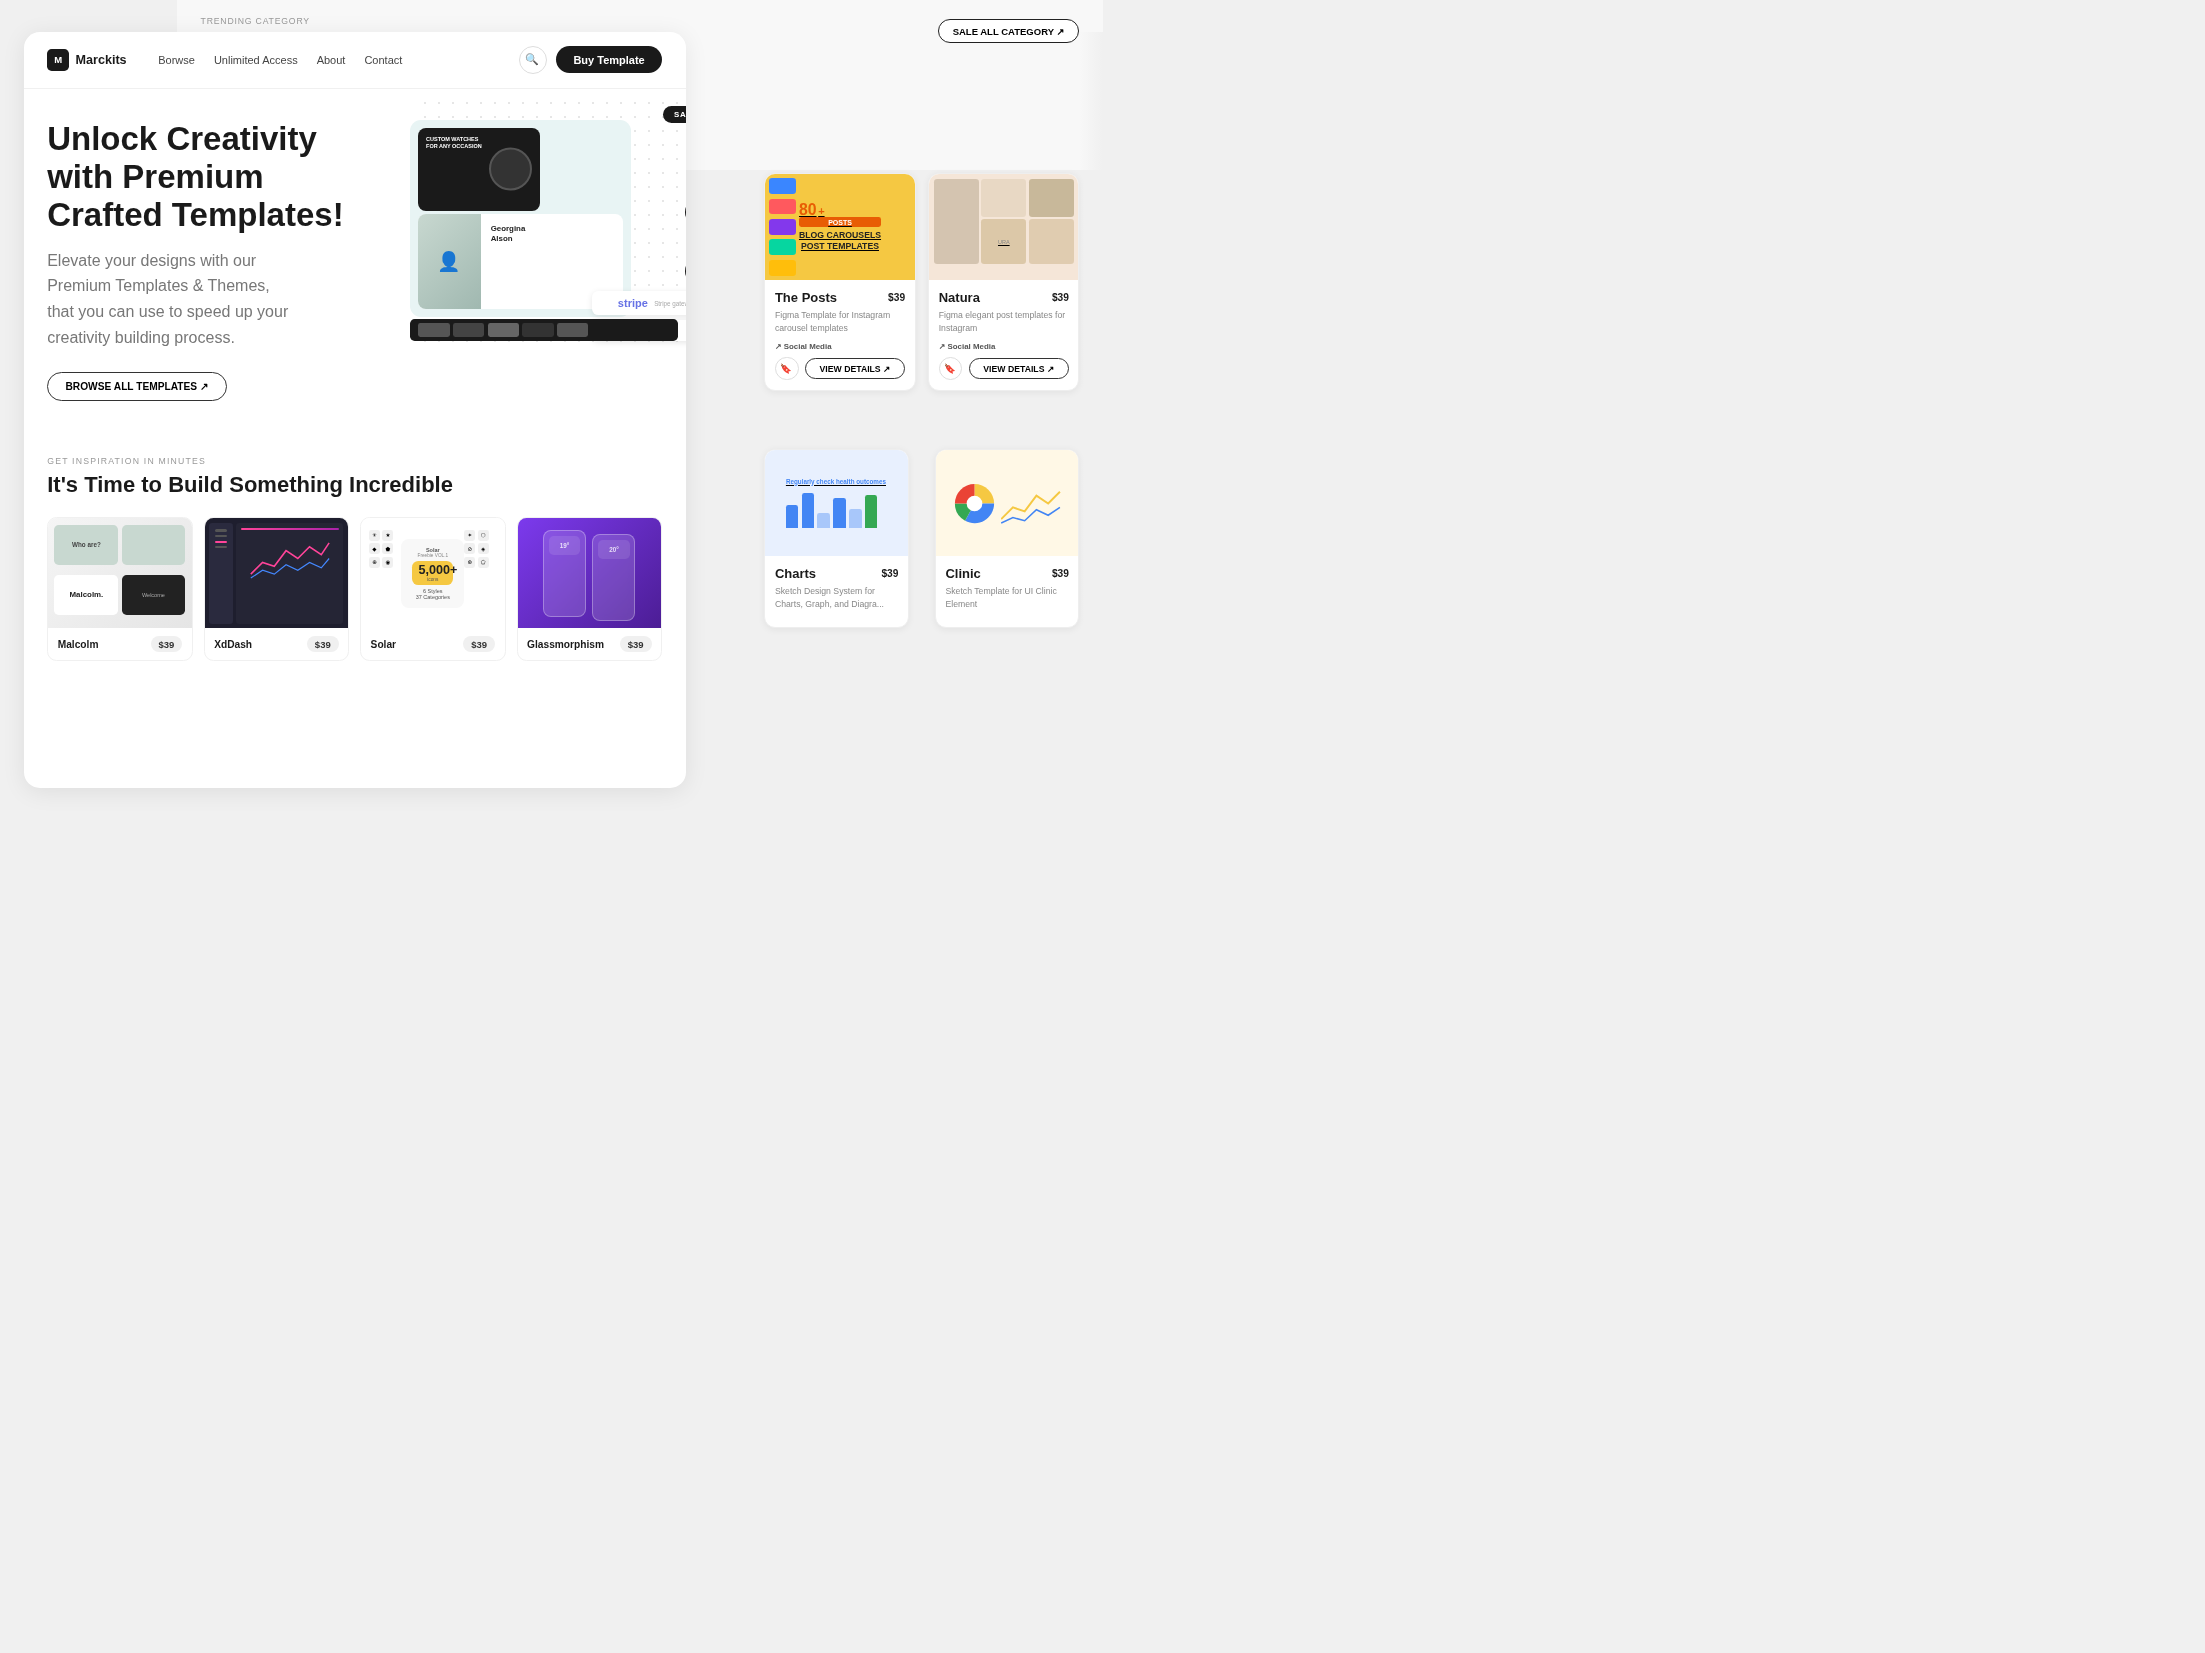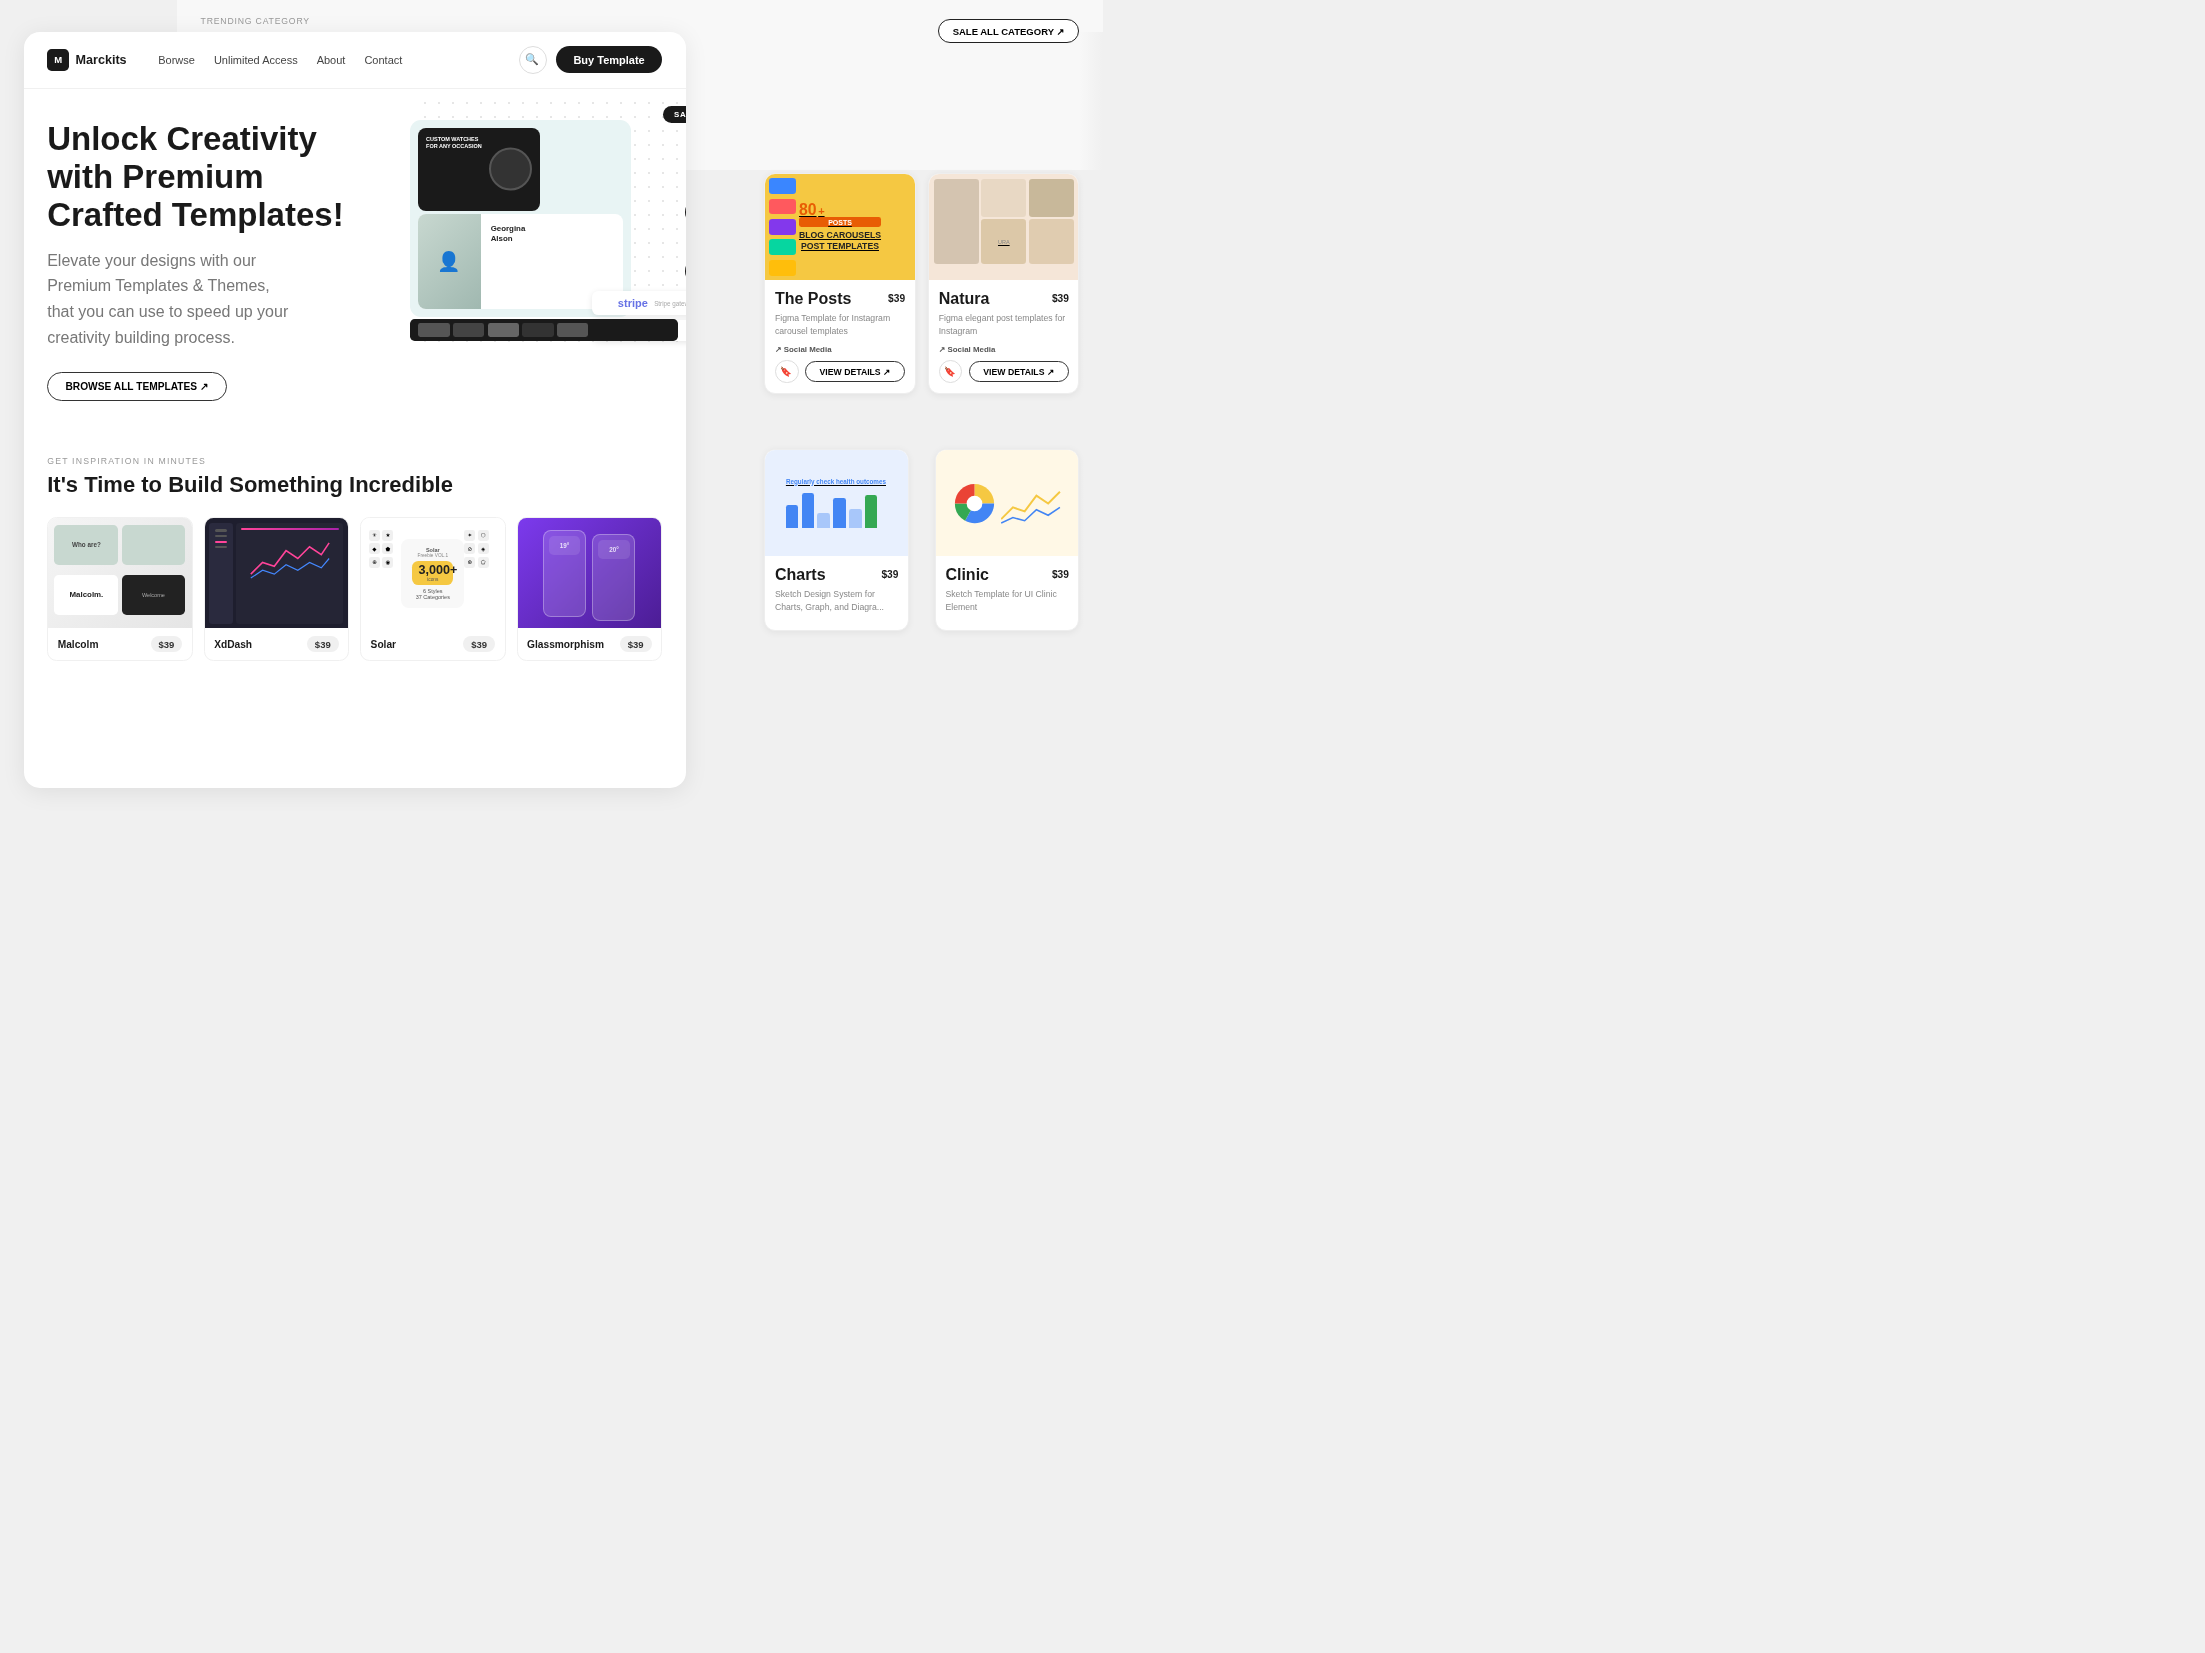--- a/index.html
+++ b/index.html
@@ -593,21 +593,21 @@
     .product-card-body {
       padding: 9.5px;
     }
     .product-card-header {
       display: flex;
       justify-content: space-between;
       align-items: center;
       margin-bottom: 4.7px;
     }
     .product-card-name {
-      font-size: 16px;
+      font-size: 13px;
       font-weight: 700;
       color: #1a1a1a;
     }
     .product-card-price {
       font-size: 10.2px;
       font-weight: 700;
       color: #1a1a1a;
     }
     .product-card-desc {
       font-size: 8.7px;
@@ -895,21 +895,21 @@
             <div style="width:11px;height:11px;background:#f0f0f0;border-radius:2.4px;display:flex;align-items:center;justify-content:center;font-size:5.5px;">★</div>
             <div style="width:11px;height:11px;background:#f0f0f0;border-radius:2.4px;display:flex;align-items:center;justify-content:center;font-size:5.5px;">◆</div>
             <div style="width:11px;height:11px;background:#f0f0f0;border-radius:2.4px;display:flex;align-items:center;justify-content:center;font-size:5.5px;">⬟</div>
             <div style="width:11px;height:11px;background:#f0f0f0;border-radius:2.4px;display:flex;align-items:center;justify-content:center;font-size:5.5px;">⊕</div>
             <div style="width:11px;height:11px;background:#f0f0f0;border-radius:2.4px;display:flex;align-items:center;justify-content:center;font-size:5.5px;">◉</div>
           </div>
           <div class="solar-center">
             <div class="solar-title">Solar</div>
             <div style="font-size:4.7px;color:#888;margin-bottom:3.2px;">Freebie VOL.1</div>
             <div class="solar-badge">
-              <div class="solar-badge-num">3,000+</div>
+              <div class="solar-badge-num">5,000+</div>
               <div class="solar-badge-label">icons</div>
             </div>
             <div class="solar-icons-text">6 Styles</div>
             <div class="solar-icons-text">37 Categories</div>
           </div>
           <div style="display:flex;flex-wrap:wrap;gap:2.4px;width:39px;height:87px;align-content:flex-start;">
             <div style="width:11px;height:11px;background:#f0f0f0;border-radius:2.4px;display:flex;align-items:center;justify-content:center;font-size:5.5px;">✦</div>
             <div style="width:11px;height:11px;background:#f0f0f0;border-radius:2.4px;display:flex;align-items:center;justify-content:center;font-size:5.5px;">⬡</div>
             <div style="width:11px;height:11px;background:#f0f0f0;border-radius:2.4px;display:flex;align-items:center;justify-content:center;font-size:5.5px;">⊘</div>
             <div style="width:11px;height:11px;background:#f0f0f0;border-radius:2.4px;display:flex;align-items:center;justify-content:center;font-size:5.5px;">◈</div>

